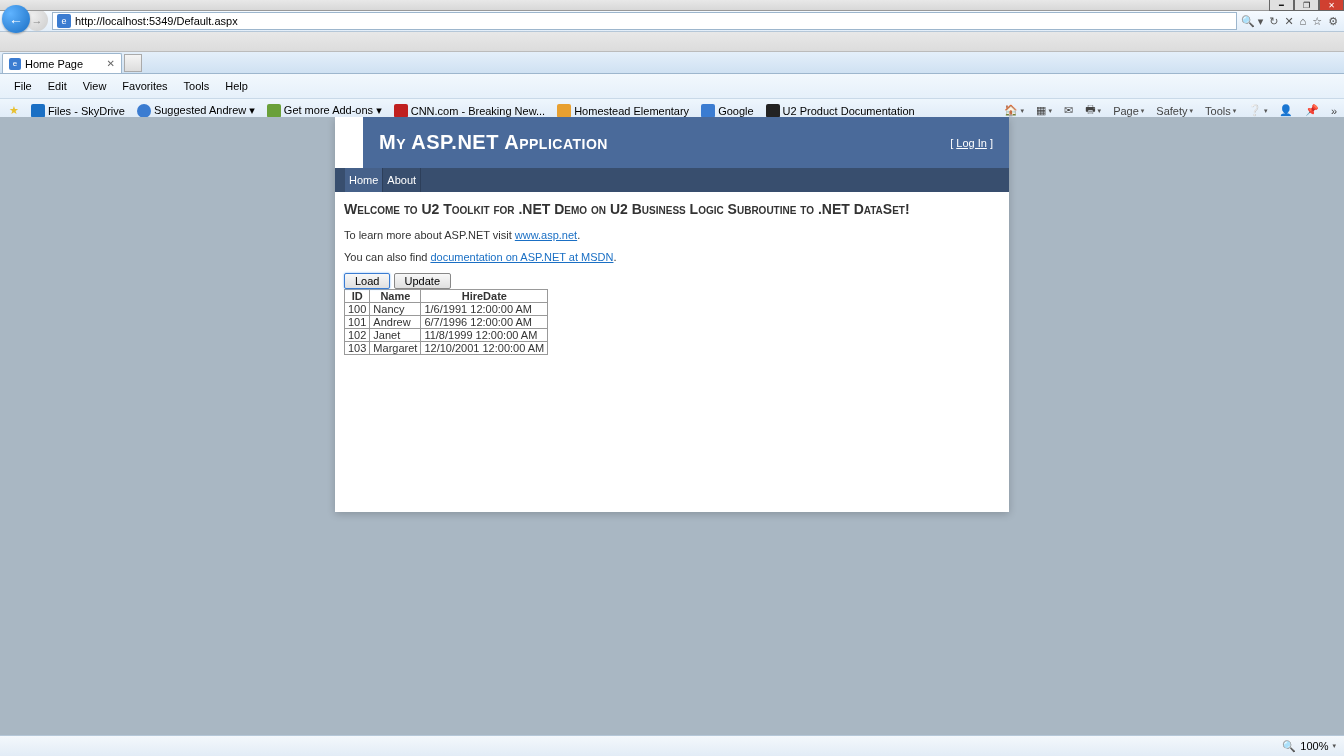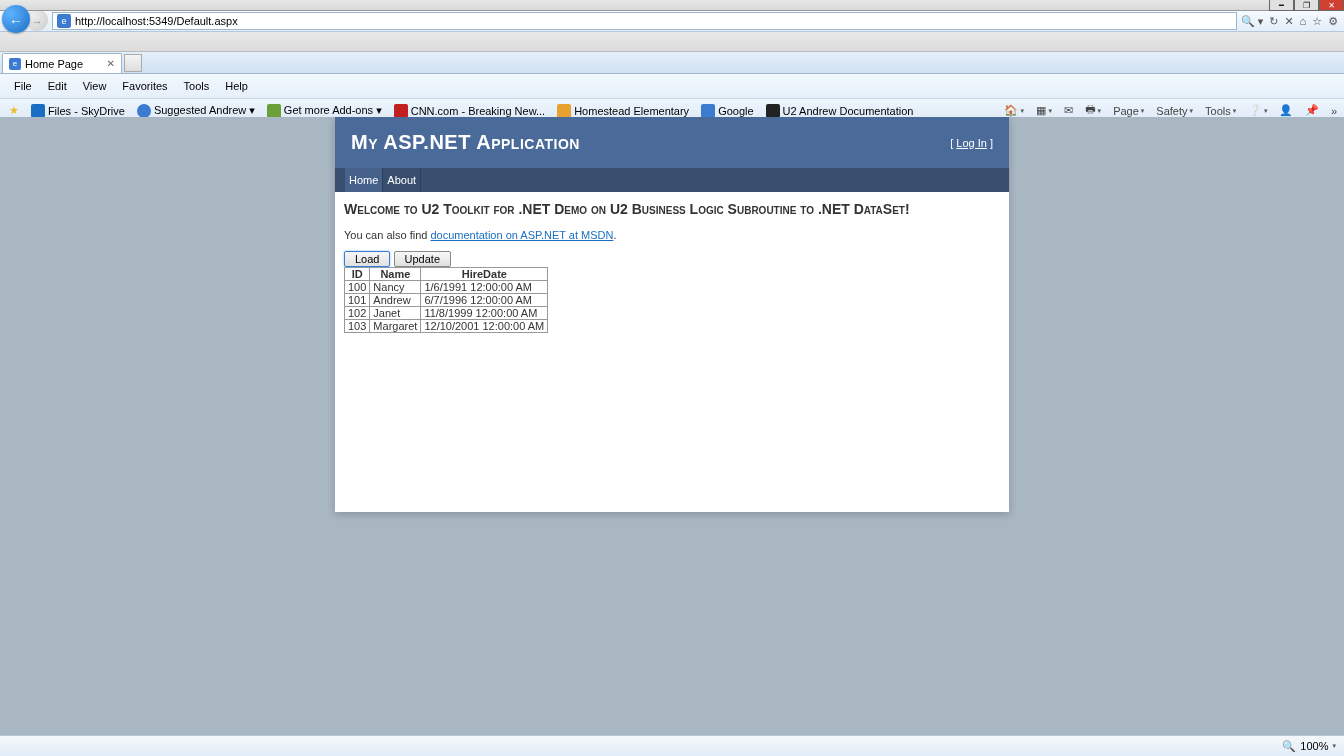--- a/index.html
+++ b/index.html
@@ -41,21 +41,21 @@
 .fav-left { display: flex; align-items: center; gap: 2px; }
 .fav-item { display: flex; align-items: center; gap: 3px; padding: 2px 5px; white-space: nowrap; }
 .fav-ico { width: 14px; height: 14px; border-radius: 2px; display: inline-block; }
 .fav-right { display: flex; align-items: center; gap: 6px; color: #444; }
 .fav-right .tool { display: flex; align-items: center; gap: 2px; padding: 0 3px; }
 .drop { font-size: 7px; color: #555; }
 
 
 .viewport { position: absolute; top: 117px; left: 0; right: 0; bottom: 21px; background: #a9b7c3; overflow: auto; }
 .page-wrap { width: 674px; margin: 0 auto; background: #fff; box-shadow: 0 2px 8px rgba(0,0,0,.2); }
-.page-header { background: #4a6a9a; color: #fff; padding: 14px 16px; display: flex; justify-content: space-between; align-items: center; }
+.page-header { background: #4a6a9a; color: #fff; padding: 14px 16px; display: flex; justify-content: space-between; align-items: center; margin-left: 28px; }
 .page-header h1 { font-family: "Segoe UI", sans-serif; font-size: 20px; font-variant: small-caps; font-weight: bold; letter-spacing: .5px; }
 .login-box { font-size: 11px; }
 .login-box a { color: #fff; text-decoration: underline; }
 .page-nav { background: #384e6e; display: flex; padding-left: 10px; }
 .page-nav a { color: #fff; font-size: 11px; padding: 6px 4px; text-decoration: none; display: block; border-right: 1px solid #2d3f5a; }
 .page-nav a.active { background: #46618a; }
 .page-content { padding: 9px; background: #fff; min-height: 320px; font-size: 11px; color: #333; }
 .page-content h2 { font-family: "Segoe UI", sans-serif; font-size: 14px; font-variant: small-caps; color: #333; margin-bottom: 12px; font-weight: bold; }
 .page-content p { margin-bottom: 10px; }
 .page-content a { color: #1a6fc4; text-decoration: underline; }
@@ -142,21 +142,21 @@
     <span class="fav-item">
         <span class="fav-ico" style="background:#e8a030"></span>
         <span>Homestead Elementary</span>
       </span>
     <span class="fav-item">
         <span class="fav-ico" style="background:#3b7cd1"></span>
         <span>Google</span>
       </span>
     <span class="fav-item">
         <span class="fav-ico" style="background:#222"></span>
-        <span>U2 Andrew Documentation</span>
+        <span>U2 Product Documentation</span>
       </span>
   </div>
   <div class="fav-right">
     <span class="tool">🏠<span class="drop">▾</span></span>
     <span class="tool">▦<span class="drop">▾</span></span>
     <span class="tool">✉</span>
     <span class="tool">🖶<span class="drop">▾</span></span>
     <span class="tool">
         <span>Page</span>
         <span class="drop">▾</span>
@@ -181,20 +181,21 @@
     <div class="page-header">
       <h1>My ASP.NET Application</h1>
       <div class="login-box">[ <a href="#">Log In</a> ]</div>
     </div>
     <div class="page-nav">
       <a href="#" class="active">Home</a>
       <a href="#">About</a>
     </div>
     <div class="page-content">
       <h2>Welcome to U2 Toolkit for .NET Demo on U2 Business Logic Subroutine to .NET DataSet!</h2>
+      <p><span>To learn more about ASP.NET visit </span><a href="#">www.asp.net</a>.</p>
       <p><span>You can also find </span><a href="#">documentation on ASP.NET at MSDN</a>.</p>
       <div>
         <button class="btn active">Load</button>
         <button class="btn">Update</button>
       </div>
       <table class="data-table">
         <thead>
           <tr>
             <th>ID</th>
             <th>Name</th>

